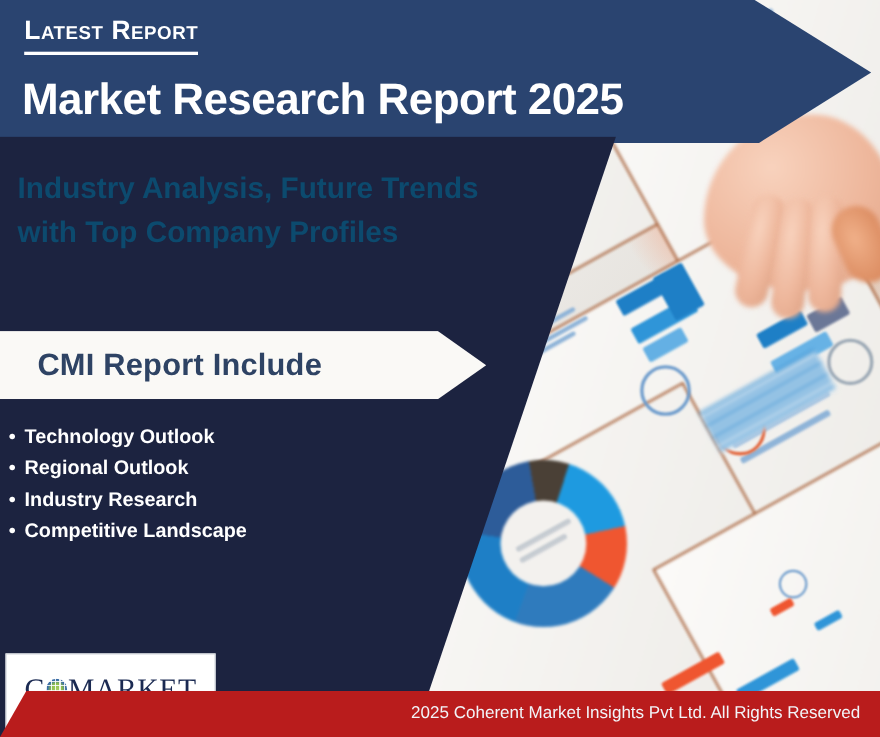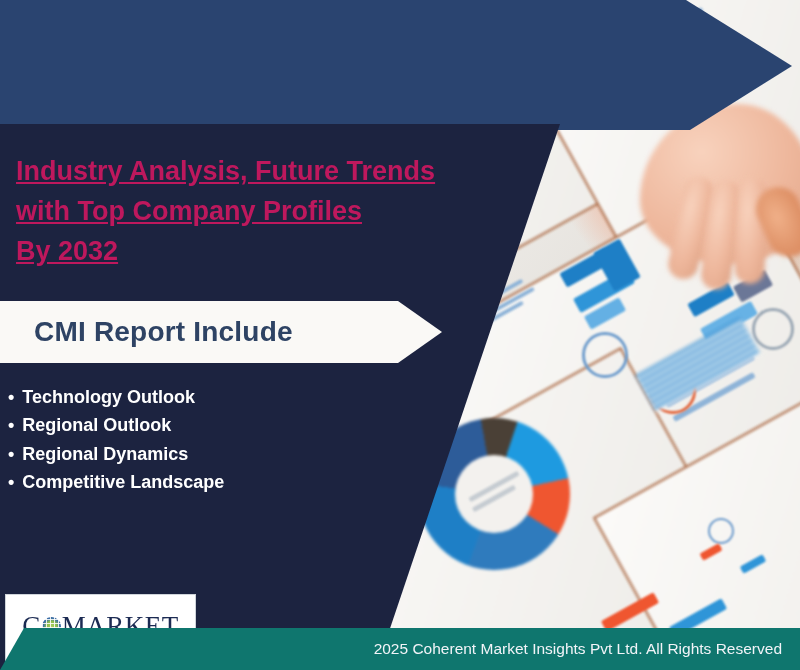--- a/index.html
+++ b/index.html
@@ -75,24 +75,23 @@
   #title {
     position:absolute; left:20px; top:71px;
     color:#ffffff;
     font-size:40px; font-weight:bold;
     letter-spacing:-.5px;
     white-space:nowrap;
     line-height:1;
   }
   #subtitle {
     position:absolute; left:16px; top:152px;
-    color:#be185d;
+    color:#0c4a6e;
     font-size:27px; font-weight:bold;
     line-height:1.48;
-    text-decoration:underline;
   }
   #subtitle div { white-space:nowrap; }
 
   
   #banner {
     position:absolute; left:0; top:301px;
     width:442px; height:62px;
     background:#faf9f6;
     clip-path:polygon(0 0, 398px 0, 442px 31px, 398px 62px, 0 62px);
     display:flex; align-items:center;
@@ -149,21 +148,21 @@
     font-size:11.5px; color:#3a3f47;
     letter-spacing:4.4px;
     padding-left:4px;
     line-height:1;
   }
 
   
   #footer {
     position:absolute; left:0; top:628px;
     width:800px; height:42px;
-    background:#0f766e;
+    background:#b91c1c;
     clip-path:polygon(24px 0, 800px 0, 800px 42px, 0 42px);
     display:flex; align-items:center; justify-content:flex-end;
   }
   #footer-text {
     color:#f2f4f8;
     font-size:15.5px;
     padding-right:18px;
     white-space:nowrap;
   }
 </style>
@@ -222,35 +221,36 @@
     <div class="hand" style="left:676px; top:176px; width:30px; height:104px; border-radius:16px; transform:rotate(12deg);"></div>
     <div class="hand" style="left:706px; top:180px; width:30px; height:110px; border-radius:16px; transform:rotate(7deg);"></div>
     <div class="hand" style="left:736px; top:178px; width:30px; height:106px; border-radius:16px; transform:rotate(2deg);"></div>
     <div class="hand" style="left:762px; top:186px; width:44px; height:72px; border-radius:22px; transform:rotate(-24deg);
                 background:radial-gradient(ellipse at 40% 40%, #f0b089 0%, #dc8d62 70%);"></div>
   </div>
 
   <div id="band-top"></div>
   <div id="band-body"></div>
 
+  <div id="kicker">Latest Report</div>
+  <div id="title">Market Research Report 2025</div>
 
   <div id="subtitle">
     <div>Industry Analysis, Future Trends</div>
     <div>with Top Company Profiles</div>
-    <div>By  2032</div>
   </div>
 
   <div id="banner">
     <span id="banner-text">CMI Report Include</span>
   </div>
 
   <ul id="bullets">
     <li>Technology Outlook</li>
     <li>Regional Outlook</li>
-    <li>Regional Dynamics</li>
+    <li>Industry Research</li>
     <li>Competitive Landscape</li>
   </ul>
 
   <div id="logo-box">
     <div id="logo-word">
       <span>C</span>
       <span id="logo-mark"></span>
       <span>MARKET</span>
     </div>
     <div id="logo-sub">MARKET INSIGHTS</div>

